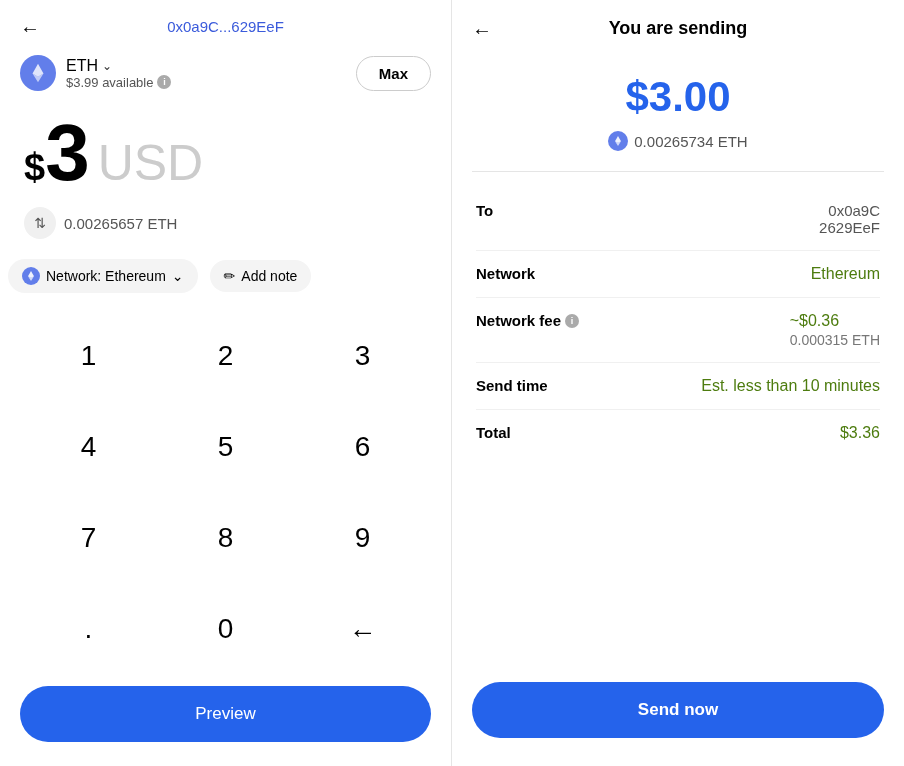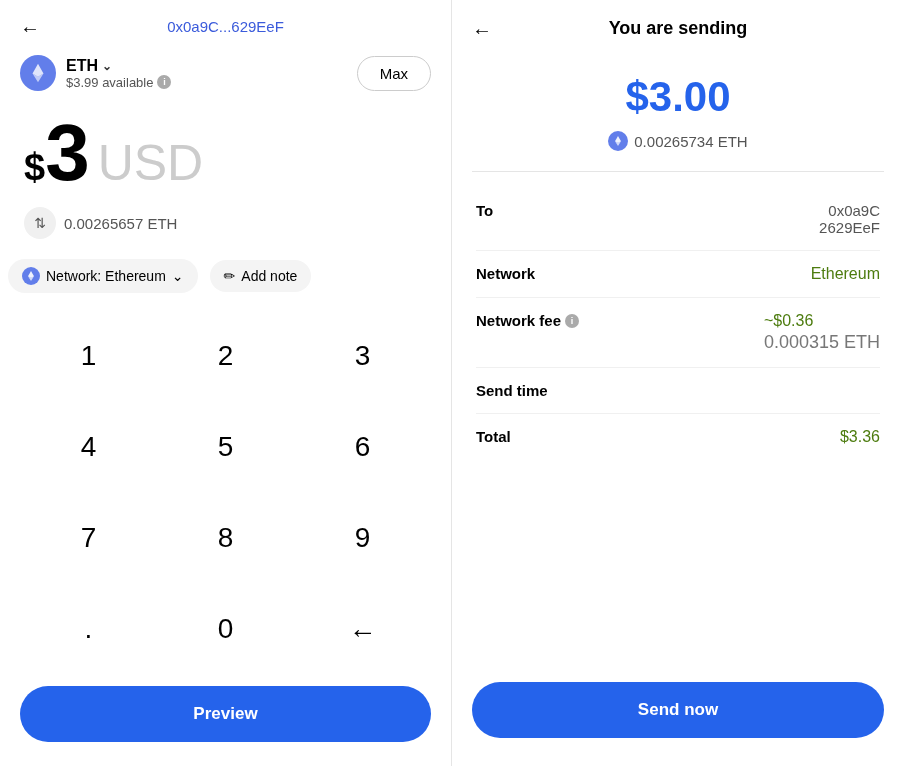--- a/index.html
+++ b/index.html
@@ -69,21 +69,21 @@
       border-radius: 50%;
       background: #627eea;
       display: flex;
       align-items: center;
       justify-content: center;
     }
     .eth-icon svg { width: 22px; height: 22px; }
     .token-info { display: flex; flex-direction: column; }
     .token-name {
       font-size: 16px;
-      font-weight: 700;
+      font-weight: 400;
       display: flex;
       align-items: center;
       gap: 4px;
     }
     .token-chevron { font-size: 12px; color: #333; }
     .token-balance {
       font-size: 13px;
       color: #555;
       display: flex;
       align-items: center;
@@ -99,21 +99,21 @@
       align-items: center;
       justify-content: center;
       font-weight: bold;
     }
     .max-btn {
       background: #fff;
       border: 1.5px solid #ccc;
       border-radius: 20px;
       padding: 8px 22px;
       font-size: 15px;
-      font-weight: 400;
+      font-weight: 700;
       cursor: pointer;
       color: #000;
     }
     .amount-display {
       padding: 10px 24px 6px;
       display: flex;
       align-items: baseline;
       gap: 0;
     }
     .dollar-sign {
@@ -216,21 +216,21 @@
       min-height: 60px;
     }
     .preview-btn {
       margin: 12px 20px 24px;
       background: #2563eb;
       color: #fff;
       border: none;
       border-radius: 30px;
       padding: 18px;
       font-size: 17px;
-      font-weight: 700;
+      font-weight: 400;
       cursor: pointer;
       width: calc(100% - 40px);
     }
 
     
     .right-panel {
       width: 452px;
       height: 766px;
       background: #fff;
       display: flex;
@@ -298,21 +298,21 @@
     .detail-label {
       font-size: 15px;
       font-weight: 700;
       color: #000;
     }
     .detail-value {
       font-size: 16px;
       color: #4d7c0f;
     }
     .detail-value-sub {
-      font-size: 18px;
+      font-size: 14px;
       color: #777;
       text-align: right;
       margin-top: 2px;
     }
     .to-address {
       font-size: 15px;
       color: #555;
       text-align: right;
     }
     .fee-info-icon {
@@ -469,20 +469,21 @@
           <span class="fee-info-icon">i</span>
         </div>
         <div>
           <div class="detail-value">~$0.36</div>
           <div class="detail-value-sub">0.000315 ETH</div>
         </div>
       </div>
 
       <div class="detail-row">
         <span class="detail-label">Send time</span>
+        <span class="detail-value">Est. less than 10 minutes</span>
       </div>
 
       <div class="detail-row">
         <span class="detail-label">Total</span>
         <span class="detail-value">$3.36</span>
       </div>
     </div>
 
     <button class="send-now-btn">Send now</button>
   </div>

